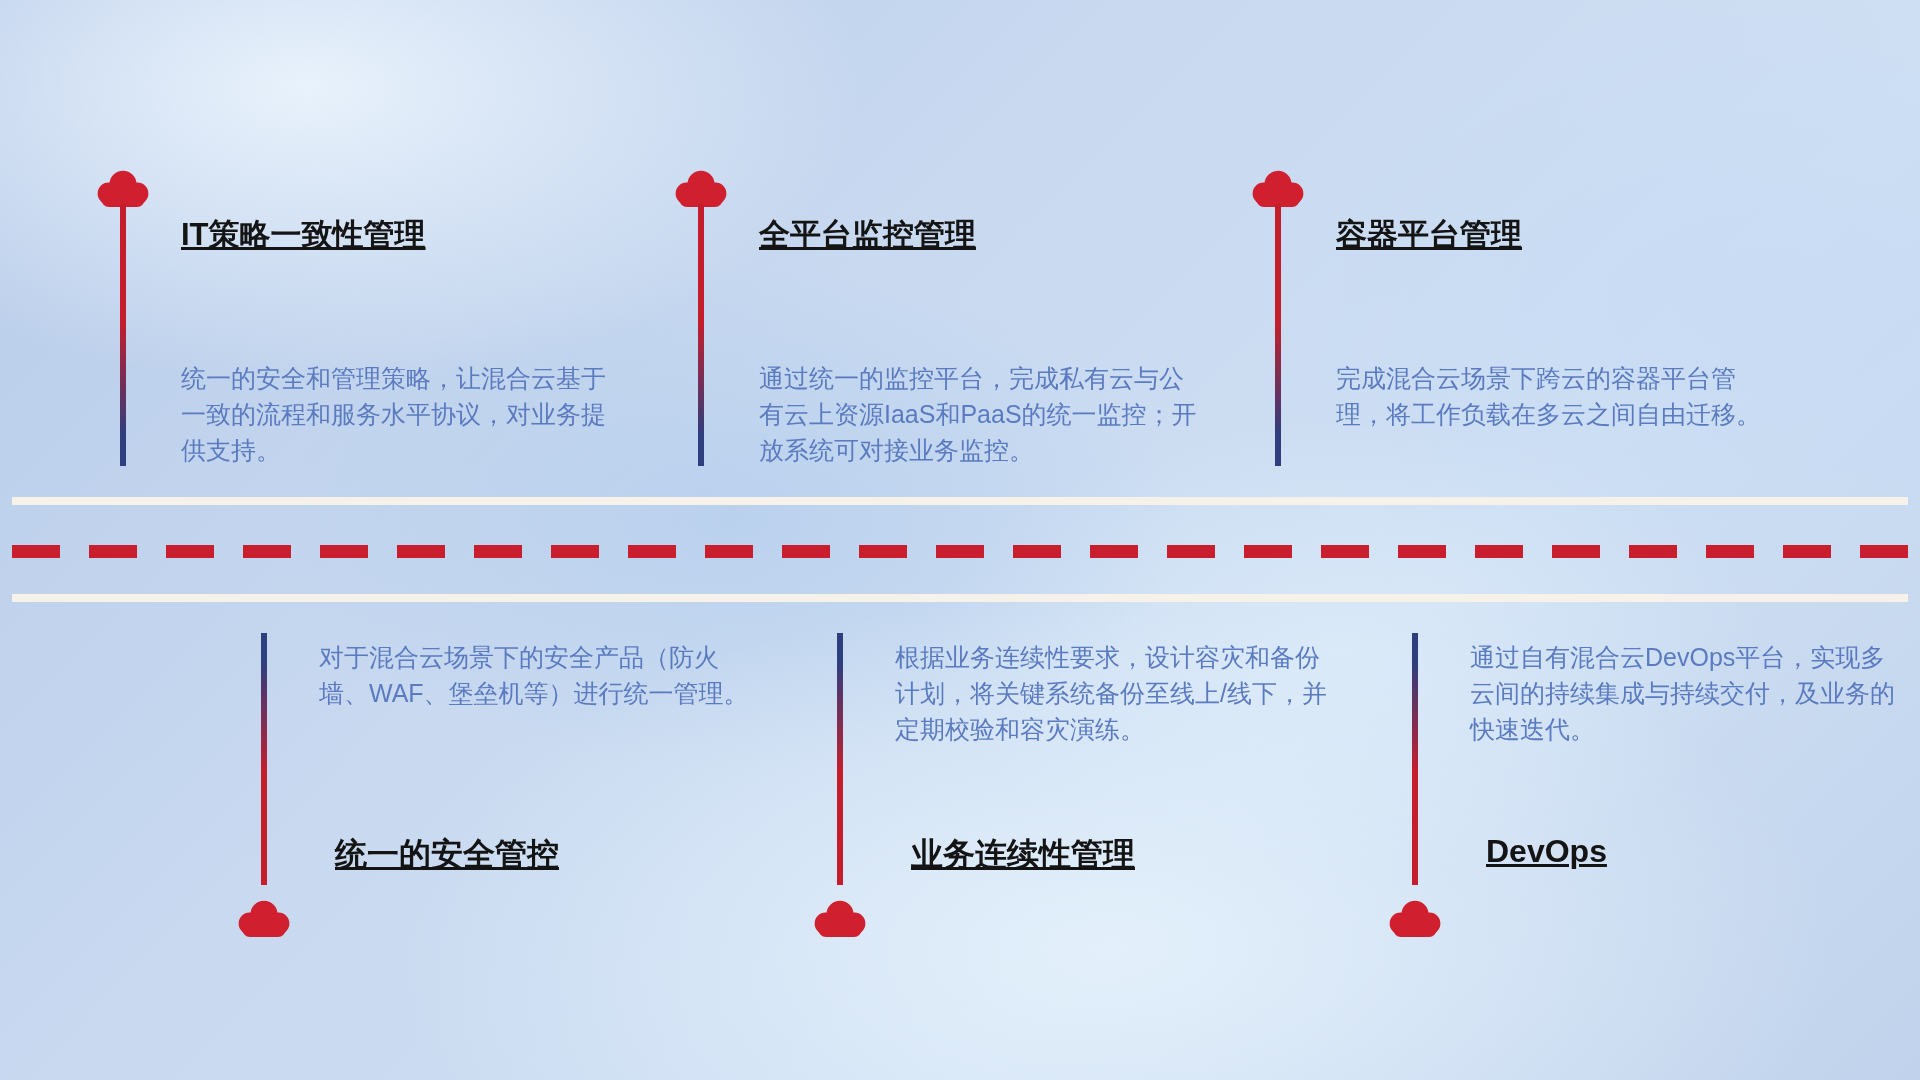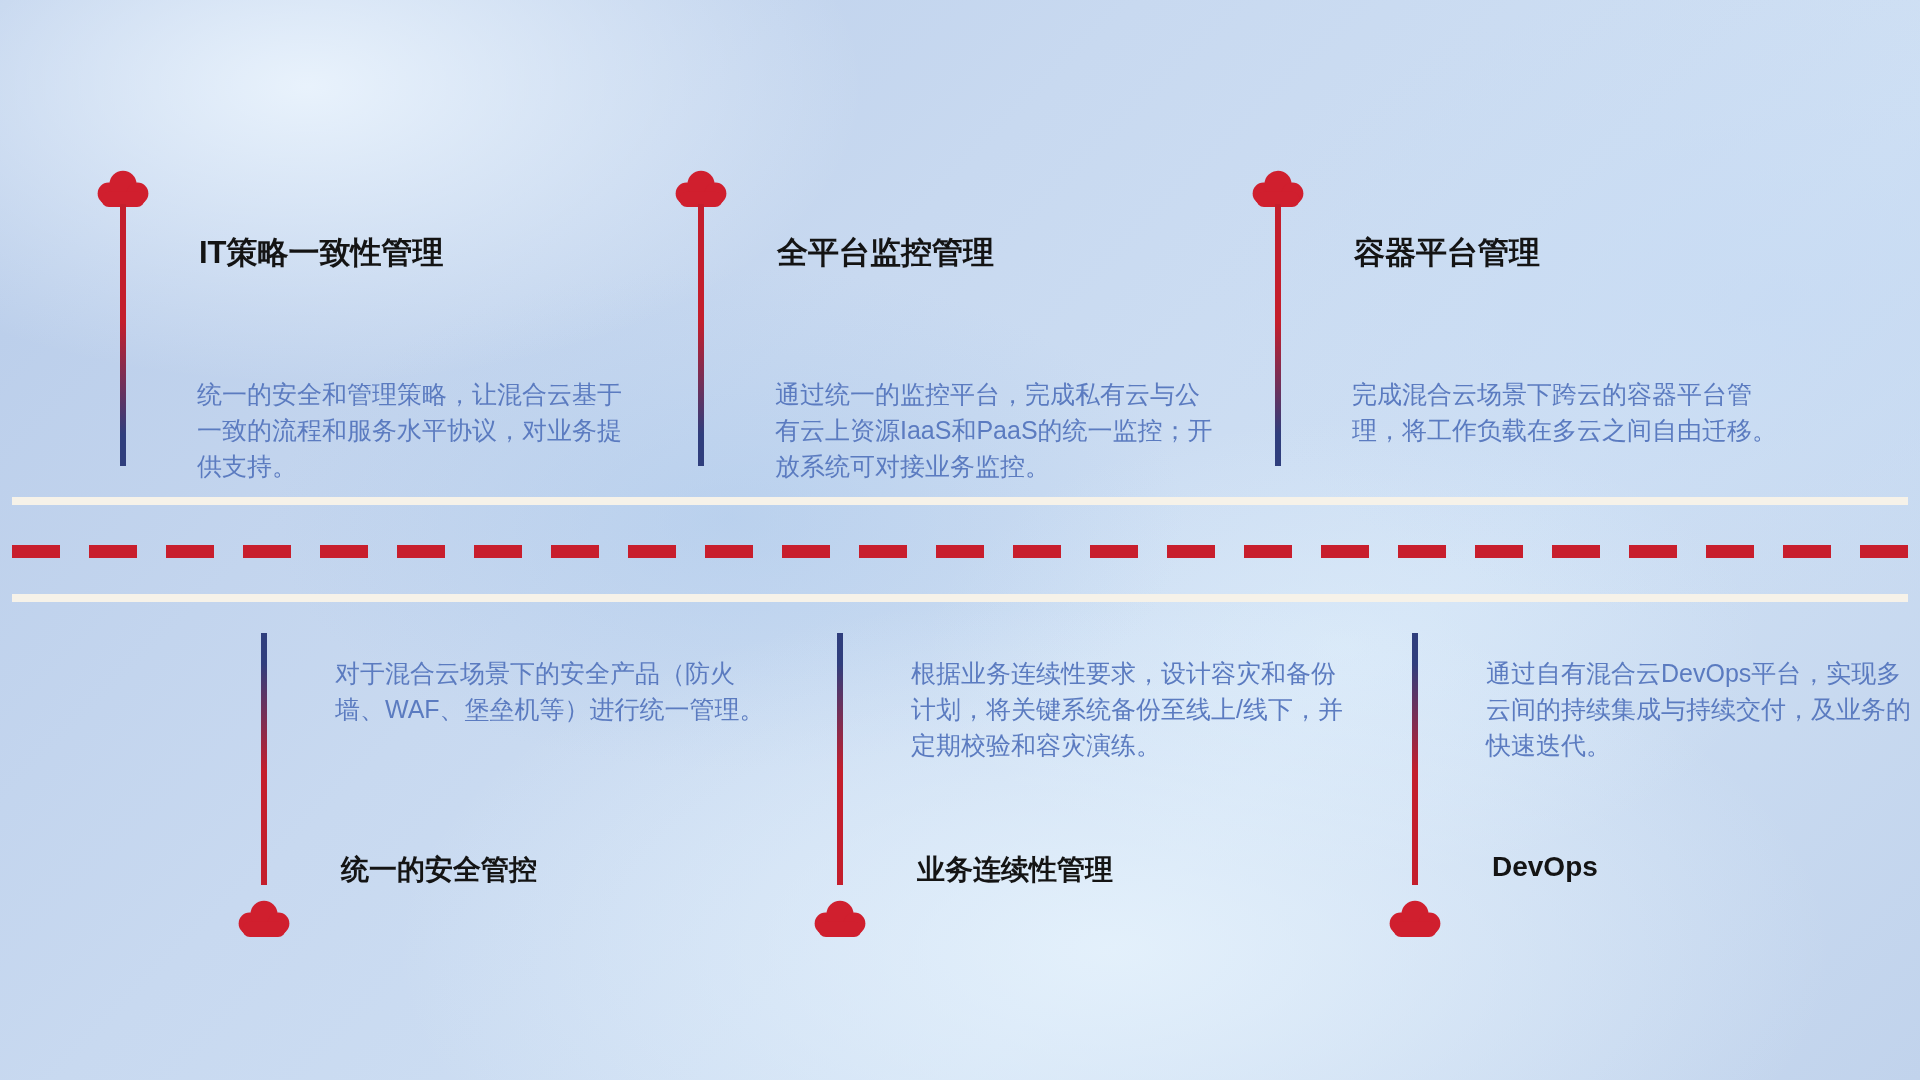--- a/index.html
+++ b/index.html
@@ -94,39 +94,40 @@
       var(--line-red, #c41e2c) 45%,
       var(--line-blue, #2f3e7d) 88%,
       var(--line-blue, #2f3e7d) 100%);
   }
 
   .item.top .cloud { left: 0; top: 0; }
   .item.bottom .cloud { left: 0; top: 265px; }
 
   .title {
     position: absolute;
-    margin: 18px;
+    margin: 0;
     color: var(--title-text, #141414);
     font-weight: bold;
     white-space: nowrap;
+    text-decoration: underline;
   }
   .item.top .title {
     left: 87px;
     top: 46px;
     font-size: 31px;
   }
   .item.bottom .title {
-    left: 88px;
+    left: 100px;
     top: 200px;
-    font-size: 28px;
+    font-size: 32px;
   }
 
   .desc {
     position: absolute;
-    margin: 16px;
+    margin: 0;
     width: 438px;
     color: var(--description-text, #5b7bc0);
     font-size: 25px;
     line-height: 36px;
   }
   .item.top .desc { left: 87px; top: 192px; }
   .item.bottom .desc { left: 84px; top: 6px; }
 </style>
 </head>
 <body>

